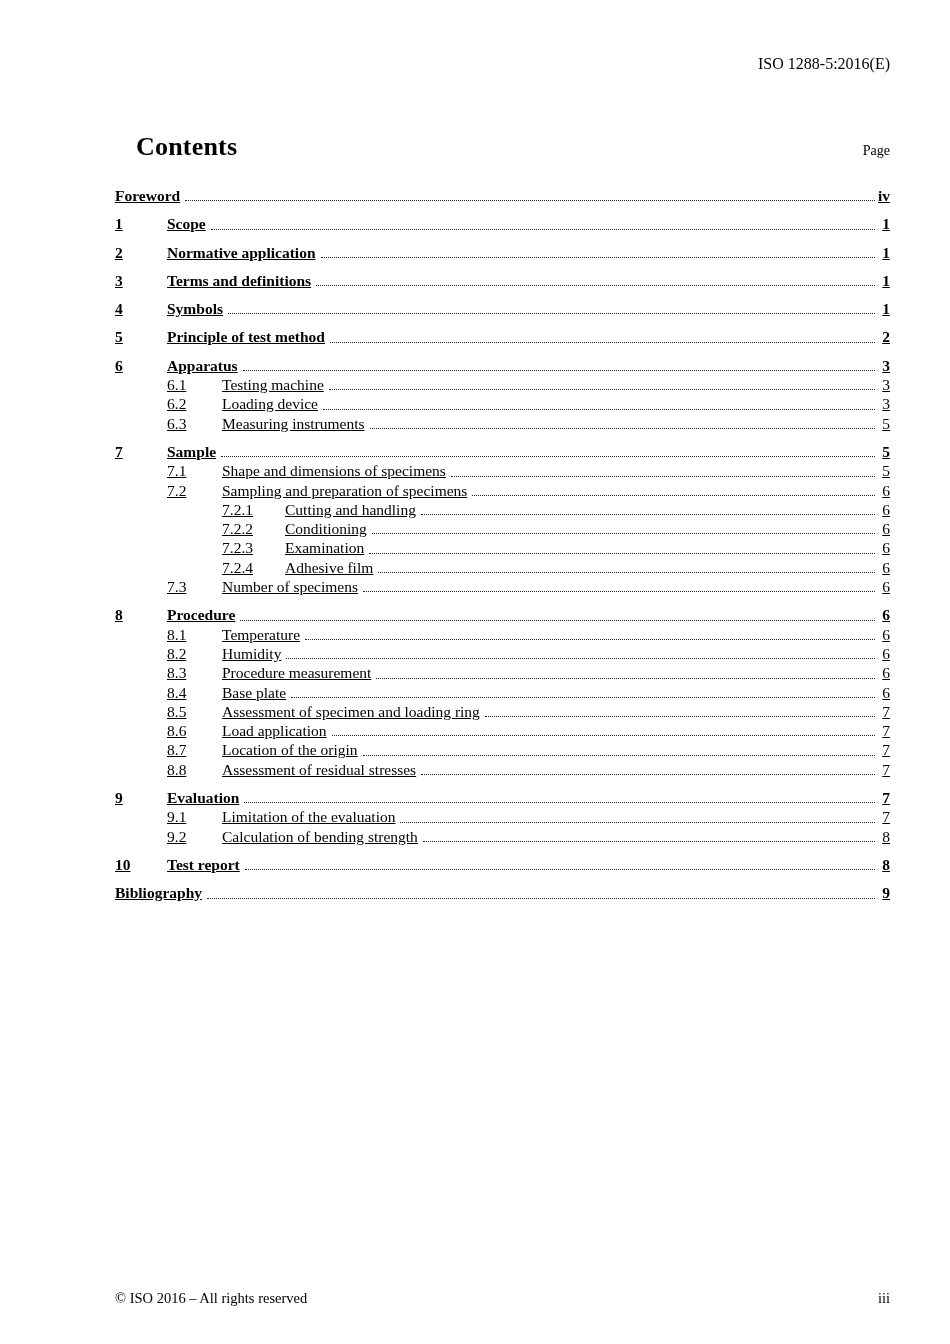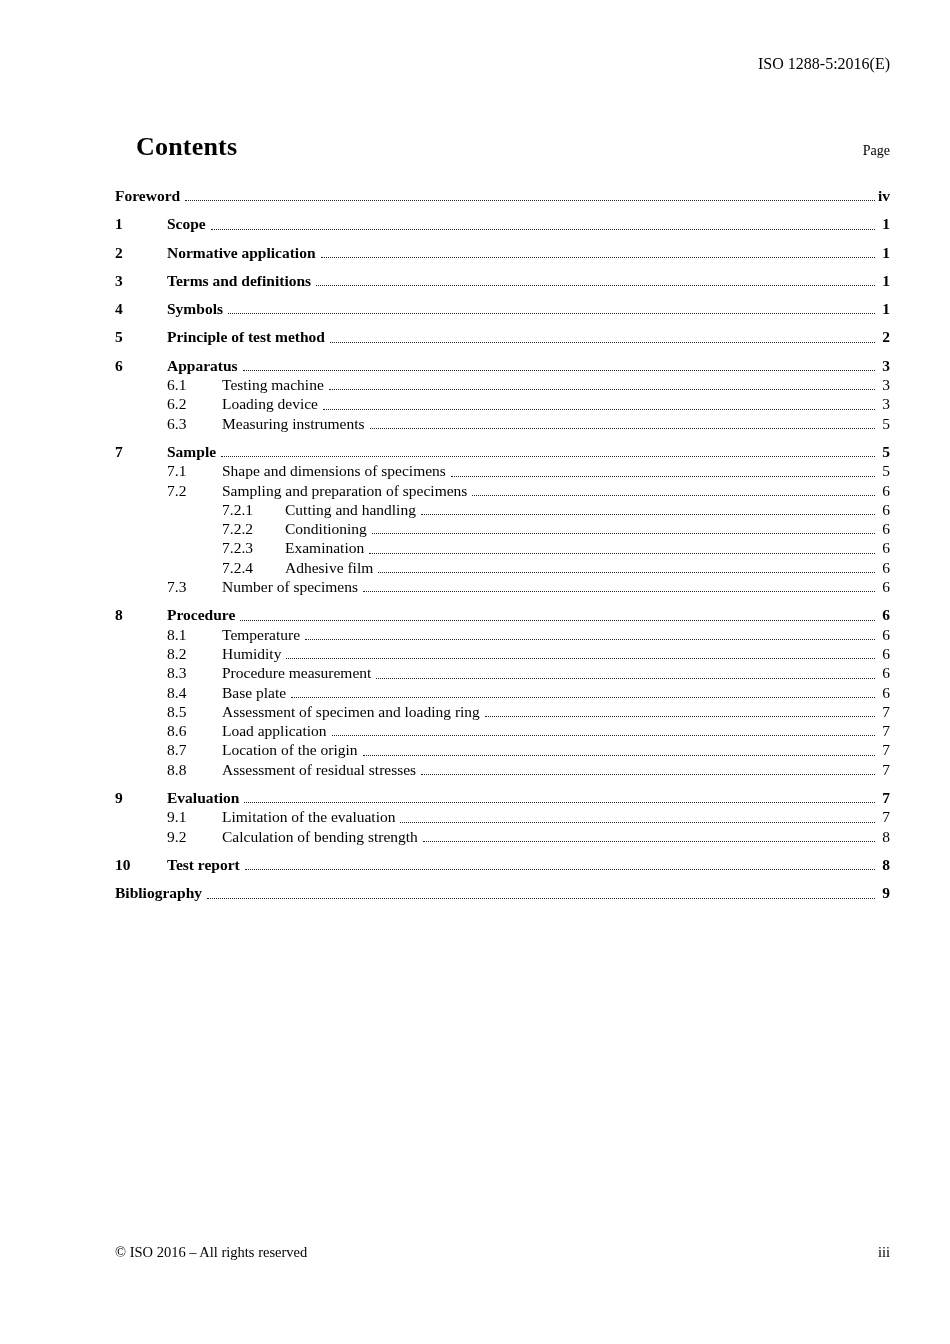--- a/index.html
+++ b/index.html
@@ -40,20 +40,21 @@
     letter-spacing: 0.2px;
   }
   .page-col-label {
     font-size: 14px;
   }
   .toc-list {
     position: absolute;
     top: 186px;
     left: 115px;
     right: 60px;
+    text-decoration: underline;
   }
   .toc-row {
     display: flex;
     align-items: baseline;
     font-size: 15.5px;
     line-height: 19.3px;
   }
   .toc-row.lvl0 { margin-top: 9px; }
   .toc-row.lvl0:first-child { margin-top: 0; }
   .toc-row.bold .num,
@@ -75,21 +76,21 @@
   }
   .pg {
     flex: 0 0 auto;
     text-align: right;
     min-width: 12px;
   }
   .footer {
     position: absolute;
     left: 115px;
     right: 60px;
-    top: 1244px;
+    top: 1290px;
     display: flex;
     justify-content: space-between;
     align-items: flex-start;
     font-size: 14.5px;
   }
 </style>
 </head>
 <body>
 
 <div class="page">

